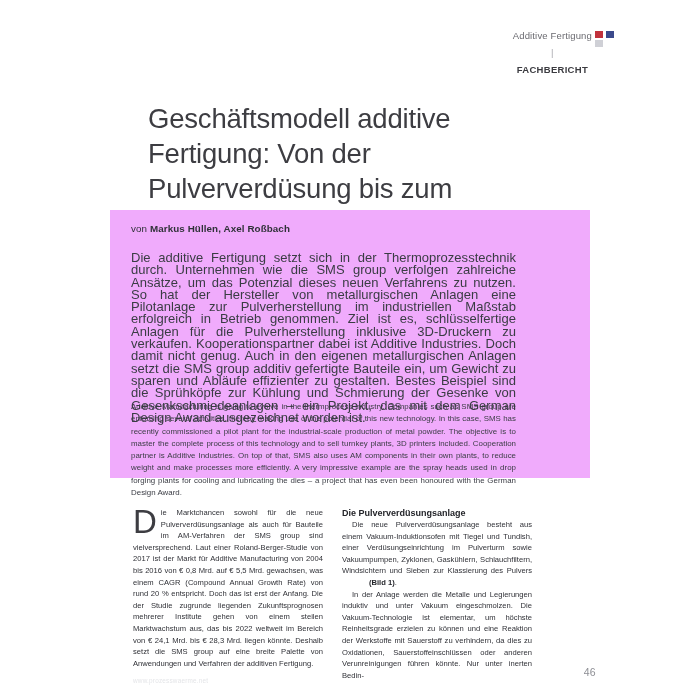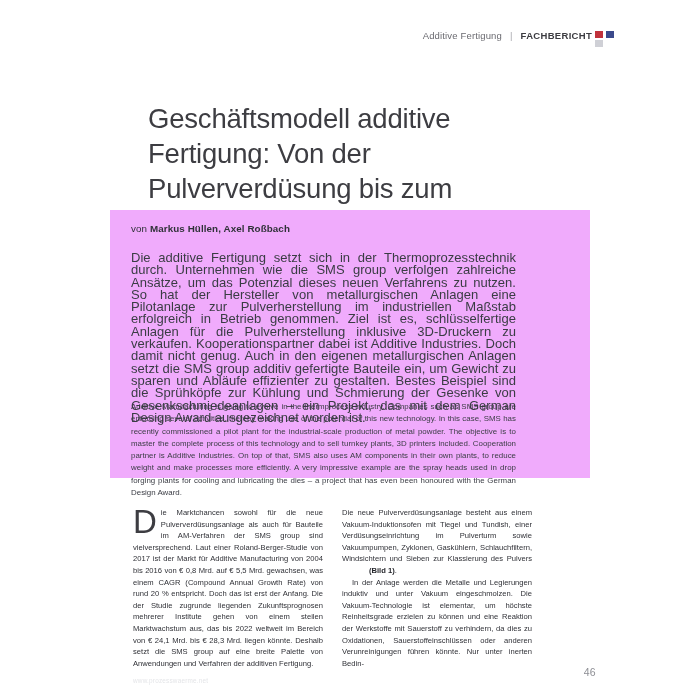--- a/index.html
+++ b/index.html
@@ -24,20 +24,21 @@
     position: absolute;
     top: 30px;
     right: 108px;
     display: flex;
     align-items: center;
     gap: 6px;
     font-size: 9.5px;
     letter-spacing: 0.15px;
     color: #58585c;
     white-space: nowrap;
+    flex-direction: column;
   }
   .runhead .rh-section { color: #6a6a70; }
   .runhead .rh-sep { color: #a9a9b0; margin: 0 2px; }
   .runhead .rh-kind {
     font-weight: bold;
     color: #3b3b40;
     letter-spacing: 0.3px;
   }
   .rh-marks {
     position: absolute;
@@ -201,20 +202,21 @@
     <div class="byline"><span>von </span><b>Markus Hüllen, Axel Roßbach</b></div>
     <div class="abstract-de">Die additive Fertigung setzt sich in der Thermoprozesstechnik durch. Unternehmen wie die SMS group verfolgen zahlreiche Ansätze, um das Potenzial dieses neuen Verfahrens zu nutzen. So hat der Hersteller von metallurgischen Anlagen eine Pilotanlage zur Pulverherstellung im industriellen Maßstab erfolgreich in Betrieb genommen. Ziel ist es, schlüsselfertige Anlagen für die Pulverherstellung inklusive 3D-Druckern zu verkaufen. Kooperationspartner dabei ist Additive Industries. Doch damit nicht genug. Auch in den eigenen metallurgischen Anlagen setzt die SMS group additiv gefertigte Bauteile ein, um Gewicht zu sparen und Abläufe effizienter zu gestalten. Bestes Beispiel sind die Sprühköpfe zur Kühlung und Schmierung der Gesenke von Gesenkschmiedeanlagen – ein Projekt, das mit dem German Design Award ausgezeichnet worden ist.</div>
     <div class="abstract-en">Additive Manufacturing is going to evolve in the thermprocess industry. Companies such as SMS group are enforcing several activities, thereby making use of the potential of this new technology. In this case, SMS has recently commissioned a pilot plant for the industrial-scale production of metal powder. The objective is to master the complete process of this technology and to sell turnkey plants, 3D printers included. Cooperation partner is Additive Industries. On top of that, SMS also uses AM components in their own plants, to reduce weight and make processes more efficiently. A very impressive example are the spray heads used in drop forging plants for cooling and lubricating the dies – a project that has even been honoured with the German Design Award.</div>
   </div>
 
   <div class="cols">
     <div class="col">
       <p class="dropcap-para"><span class="dropcap">D</span><span>ie Marktchancen sowohl für die neue Pulververdüsungsanlage als auch für Bauteile im AM-Verfahren der SMS group sind vielversprechend. Laut einer Roland-Berger-Studie von 2017 ist der Markt für Additive Manufacturing von 2004 bis 2016 von € 0,8 Mrd. auf € 5,5 Mrd. gewachsen, was einem CAGR (Compound Annual Growth Rate) von rund 20 % entspricht. Doch das ist erst der Anfang. Die der Studie zugrunde liegenden Zukunftsprognosen mehrerer Institute gehen von einem steilen Marktwachstum aus, das bis 2022 weltweit im Bereich von € 24,1 Mrd. bis € 28,3 Mrd. liegen könnte. Deshalb setzt die SMS group auf eine breite Palette von Anwendungen und Verfahren der additiven Fertigung.</span></p>
     </div>
     <div class="col">
+      <p class="col-head">Die Pulververdüsungsanlage</p>
       <p><span>Die neue Pulververdüsungsanlage besteht aus einem Vakuum-Induktionsofen mit Tiegel und Tundish, einer Verdüsungseinrichtung im Pulverturm sowie Vakuumpumpen, Zyklonen, Gaskühlern, Schlauchfiltern, Windsichtern und Sieben zur Klassierung des Pulvers </span><b>(Bild 1)</b><span>.</span></p>
       <p>In der Anlage werden die Metalle und Legierungen induktiv und unter Vakuum eingeschmolzen. Die Vakuum-Technologie ist elementar, um höchste Reinheitsgrade erzielen zu können und eine Reaktion der Werkstoffe mit Sauerstoff zu verhindern, da dies zu Oxidationen, Sauerstoffeinschlüssen oder anderen Verunreinigungen führen könnte. Nur unter inerten Bedin-</p>
     </div>
   </div>
 
   <div class="footer-url">www.prozesswaerme.net</div>
   <div class="folio">46</div>
 
 </div>
 

